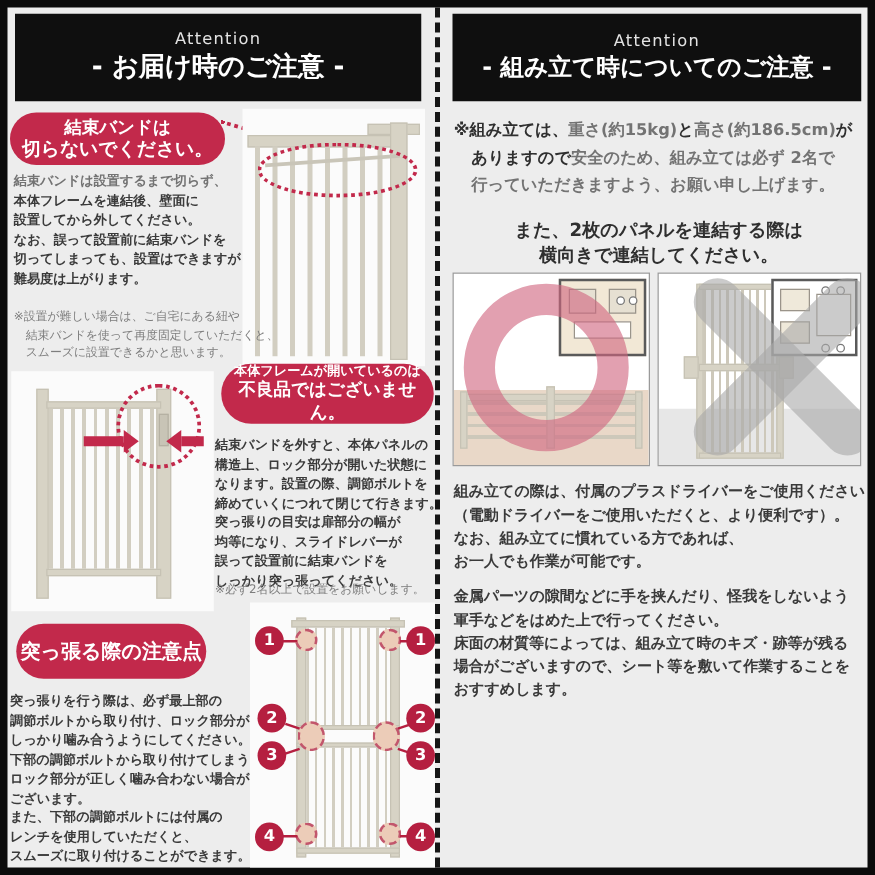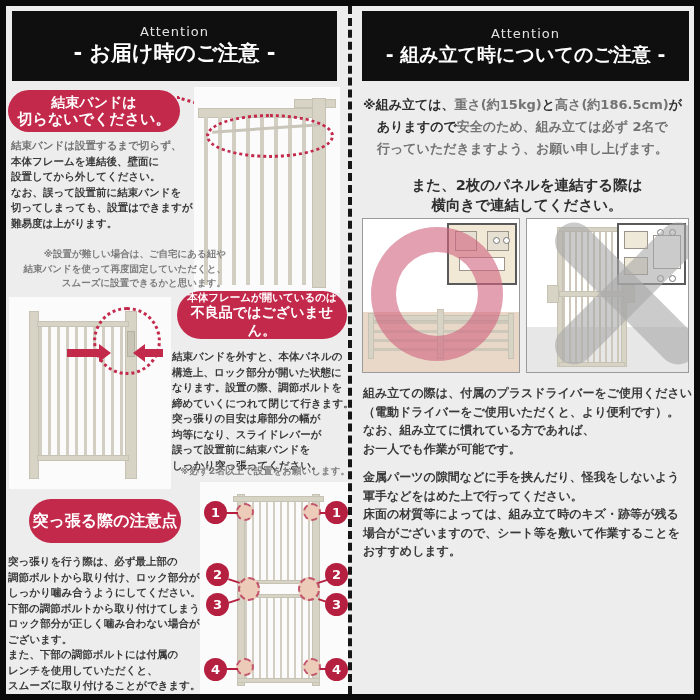--- a/index.html
+++ b/index.html
@@ -11,21 +11,21 @@
   .hdr{background:#0f0f0f;color:#fff;text-align:center;display:flex;flex-direction:column;justify-content:center;}
   .hdr .tag{font-size:13px;color:#e3e3e3;letter-spacing:1px;line-height:1.25;}
   .hdr .ttl{font-weight:bold;color:#fff;line-height:1.3;}
   .hdr-l .ttl{font-size:21px;}
   .hdr-r .ttl{font-size:19px;}
   
   .pill{background:#c2294b;color:#fff;border-radius:26px;text-align:center;display:flex;flex-direction:column;justify-content:center;font-weight:bold;}
   
   .body{color:#3a3a3a;font-weight:600;}
   .body div{white-space:nowrap;}
-  .note{color:#7d7d7d;font-weight:700;text-align:right;}
+  .note{color:#7d7d7d;font-weight:400;}
   .note div{white-space:nowrap;}
   .red{color:#737373;}
   
   .divider{left:348px;top:6px;height:688px;width:0;border-left:4px dashed #161616;}
   
   .photo{background:#fbfbfb;overflow:hidden;}
   .bar-v{position:absolute;background:#d2cec1;}
   .post{position:absolute;background:#d7d3c5;border:1px solid #c6c2b4;box-sizing:border-box;}
   .rail{position:absolute;background:#d7d3c5;border:1px solid #c6c2b4;box-sizing:border-box;}
   .dotted-oval{position:absolute;border:3px dotted #c2294b;border-radius:50%;}
@@ -119,21 +119,21 @@
       <div>構造上、ロック部分が開いた状態に</div>
       <div>なります。設置の際、調節ボルトを</div>
       <div>締めていくにつれて閉じて行きます。</div>
       <div>突っ張りの目安は扉部分の幅が</div>
       <div>均等になり、スライドレバーが</div>
       <div>誤って設置前に結束バンドを</div>
       <div>しっかり突っ張ってください。</div>
     </div>
   <div class="abs note" style="left:172px;top:465px;width:178px;font-size:9.5px;">※必ず2名以上で設置をお願いします。</div>
 
-  <div class="abs pill" style="left:13px;top:499px;width:152px;height:44px;margin-left:16px;">
+  <div class="abs pill" style="left:13px;top:499px;width:152px;height:44px;">
     <div style="font-size:16px;">突っ張る際の注意点</div>
   </div>
 
   <div class="abs body" style="left:8px;top:554px;width:210px;font-size:10.5px;line-height:15.5px;">
       <div>突っ張りを行う際は、必ず最上部の</div>
       <div>調節ボルトから取り付け、ロック部分が</div>
       <div>しっかり噛み合うようにしてください。</div>
       <div>下部の調節ボルトから取り付けてしまうと、</div>
       <div>ロック部分が正しく噛み合わない場合が</div>
       <div>ございます。</div>

